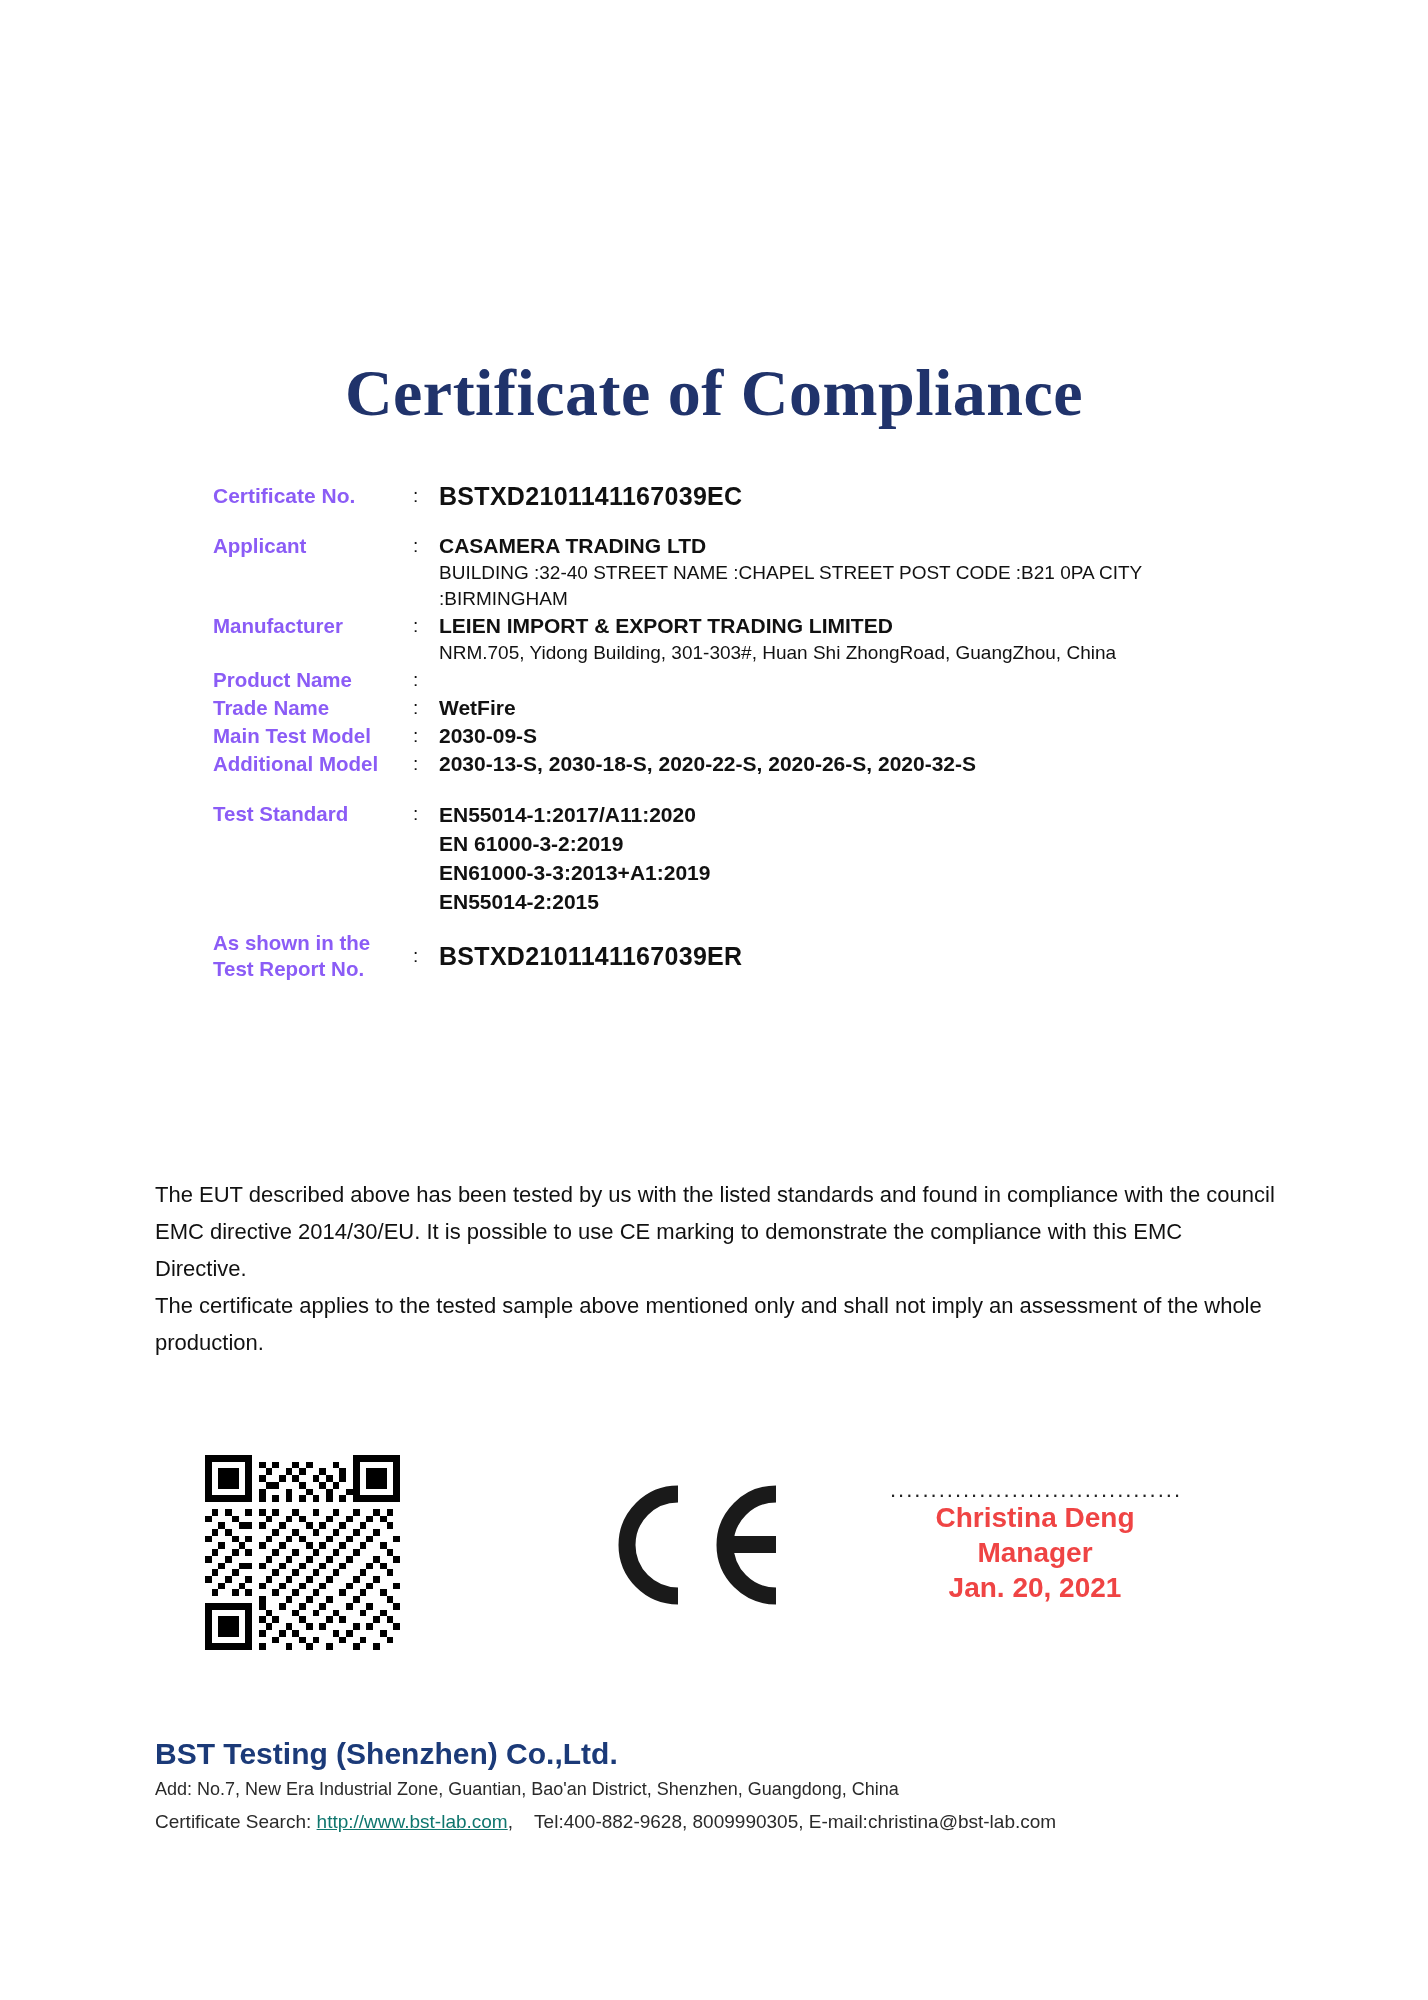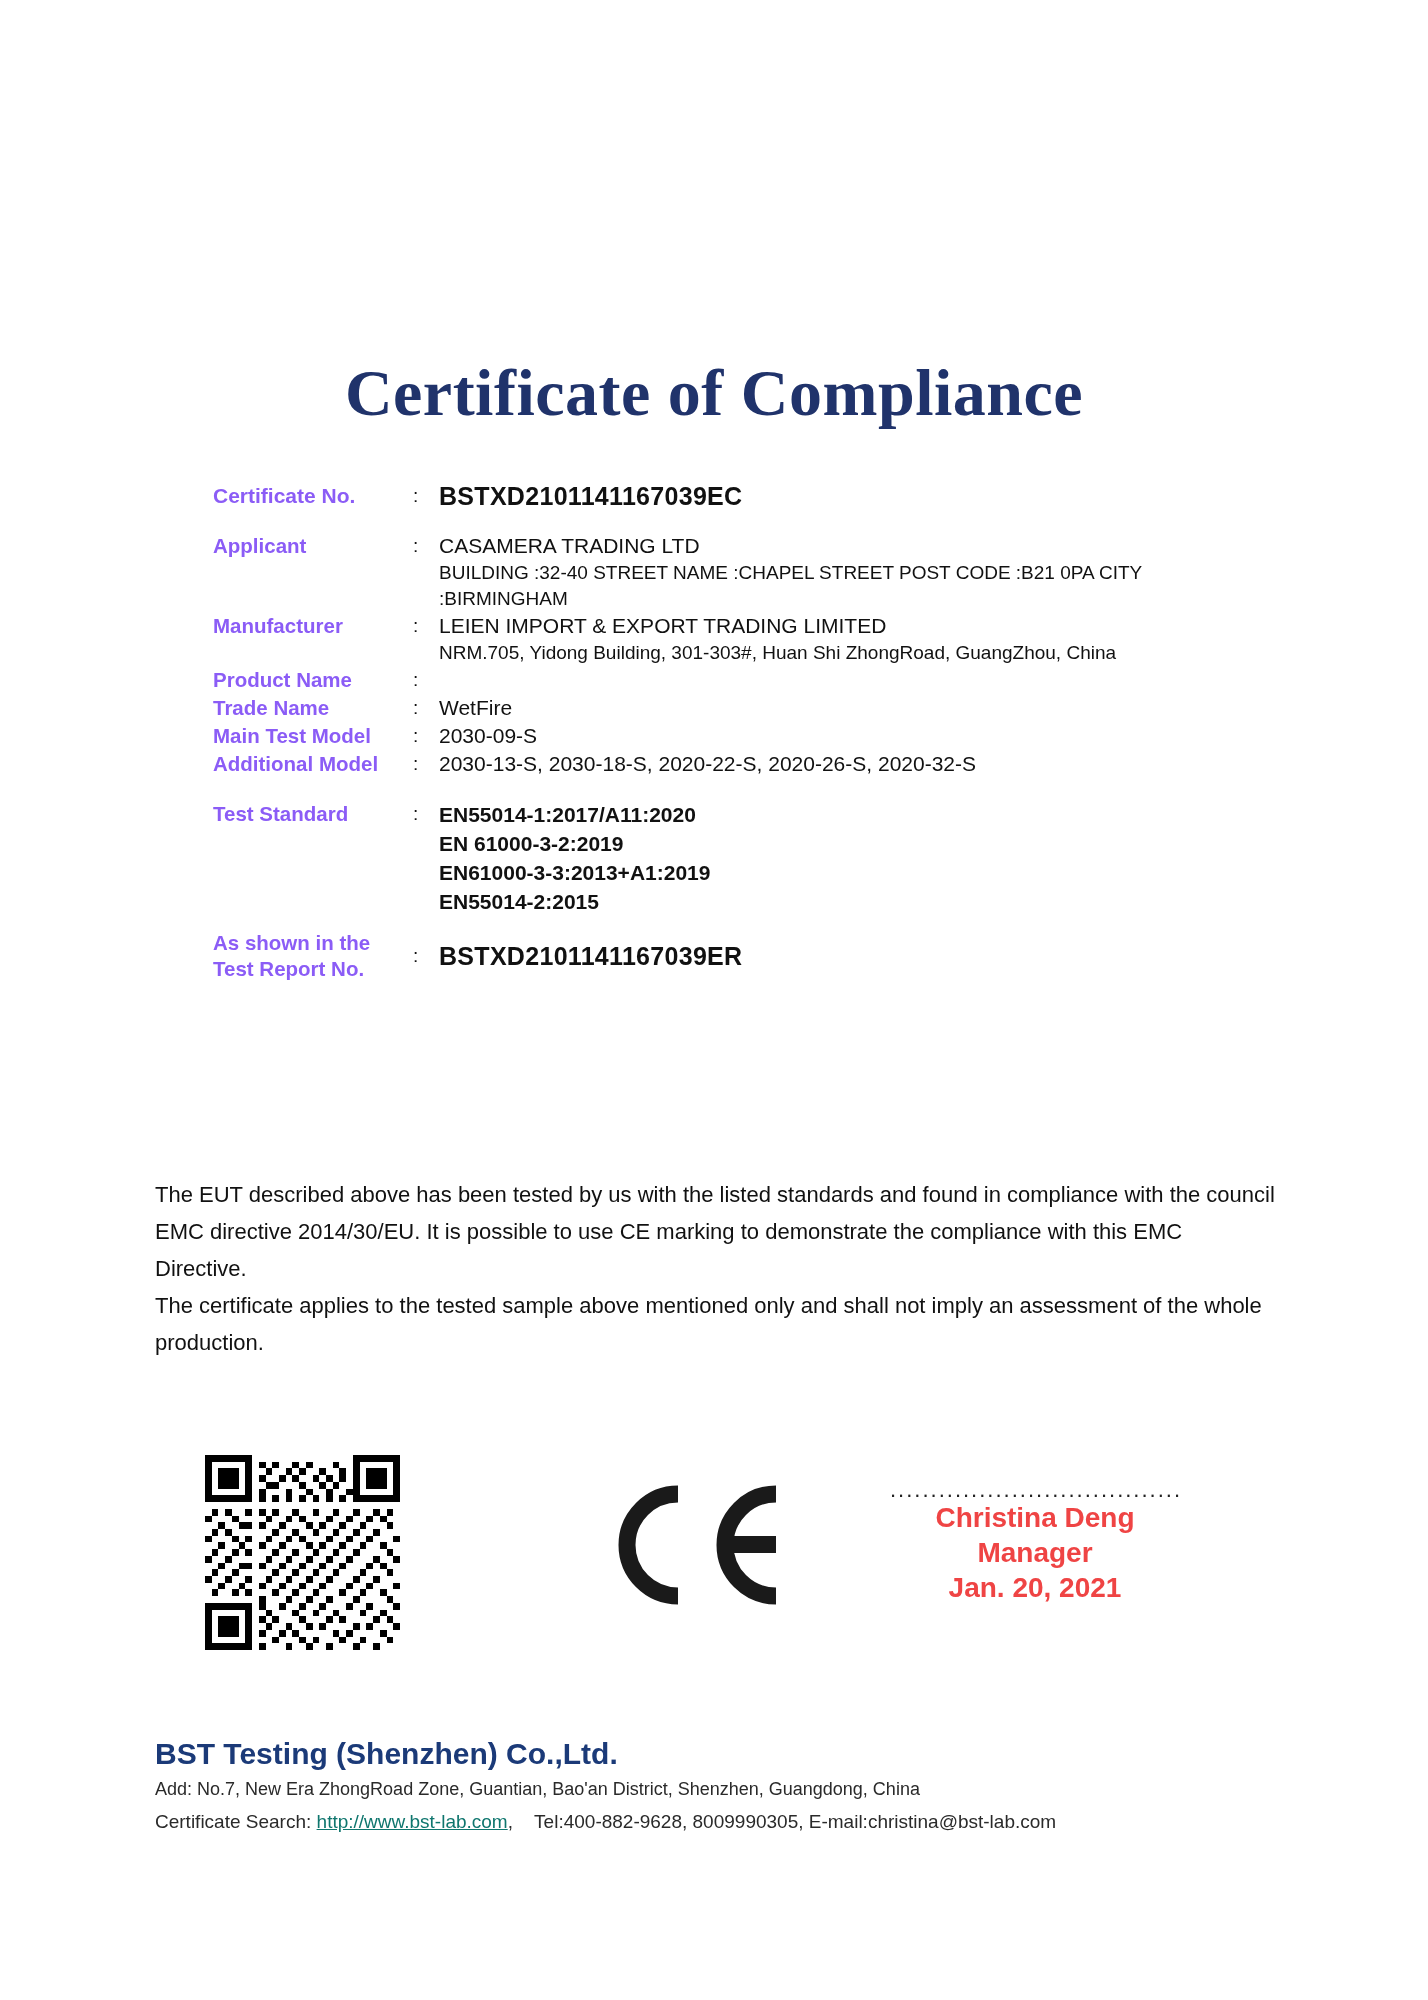--- a/index.html
+++ b/index.html
@@ -64,21 +64,21 @@
     text-align: left;
     color: #111;
   }
   .row .value {
     flex: 1 1 auto;
     font-size: 20.5px;
     line-height: 28px;
     color: #111;
   }
   .value .strong {
-    font-weight: normal;
+    font-weight: bold;
     font-size: 21px;
     display: block;
   }
   .value .sub {
     font-weight: normal;
     font-size: 19px;
     display: block;
     line-height: 26px;
   }
   .value .std {
@@ -523,21 +523,21 @@
 
   <div class="sign">
     <div class="dots">....................................</div>
     <div class="name">Christina Deng</div>
     <div class="role">Manager</div>
     <div class="date">Jan. 20, 2021</div>
   </div>
 
   <div class="footer">
     <div class="company">BST Testing (Shenzhen) Co.,Ltd.</div>
-    <div class="addr">Add: No.7, New Era ZhongRoad Zone, Guantian, Bao'an District, Shenzhen, Guangdong, China</div>
+    <div class="addr">Add: No.7, New Era Industrial Zone, Guantian, Bao'an District, Shenzhen, Guangdong, China</div>
     <div class="search-line">
       <span>Certificate Search:</span>
       <a class="link" href="#">http://www.bst-lab.com</a><span>,</span>
       &nbsp;&nbsp;&nbsp;<span>Tel:400-882-9628, 8009990305, E-mail:christina@bst-lab.com</span>
     </div>
   </div>
 
 </div>
 
 </body></html>

